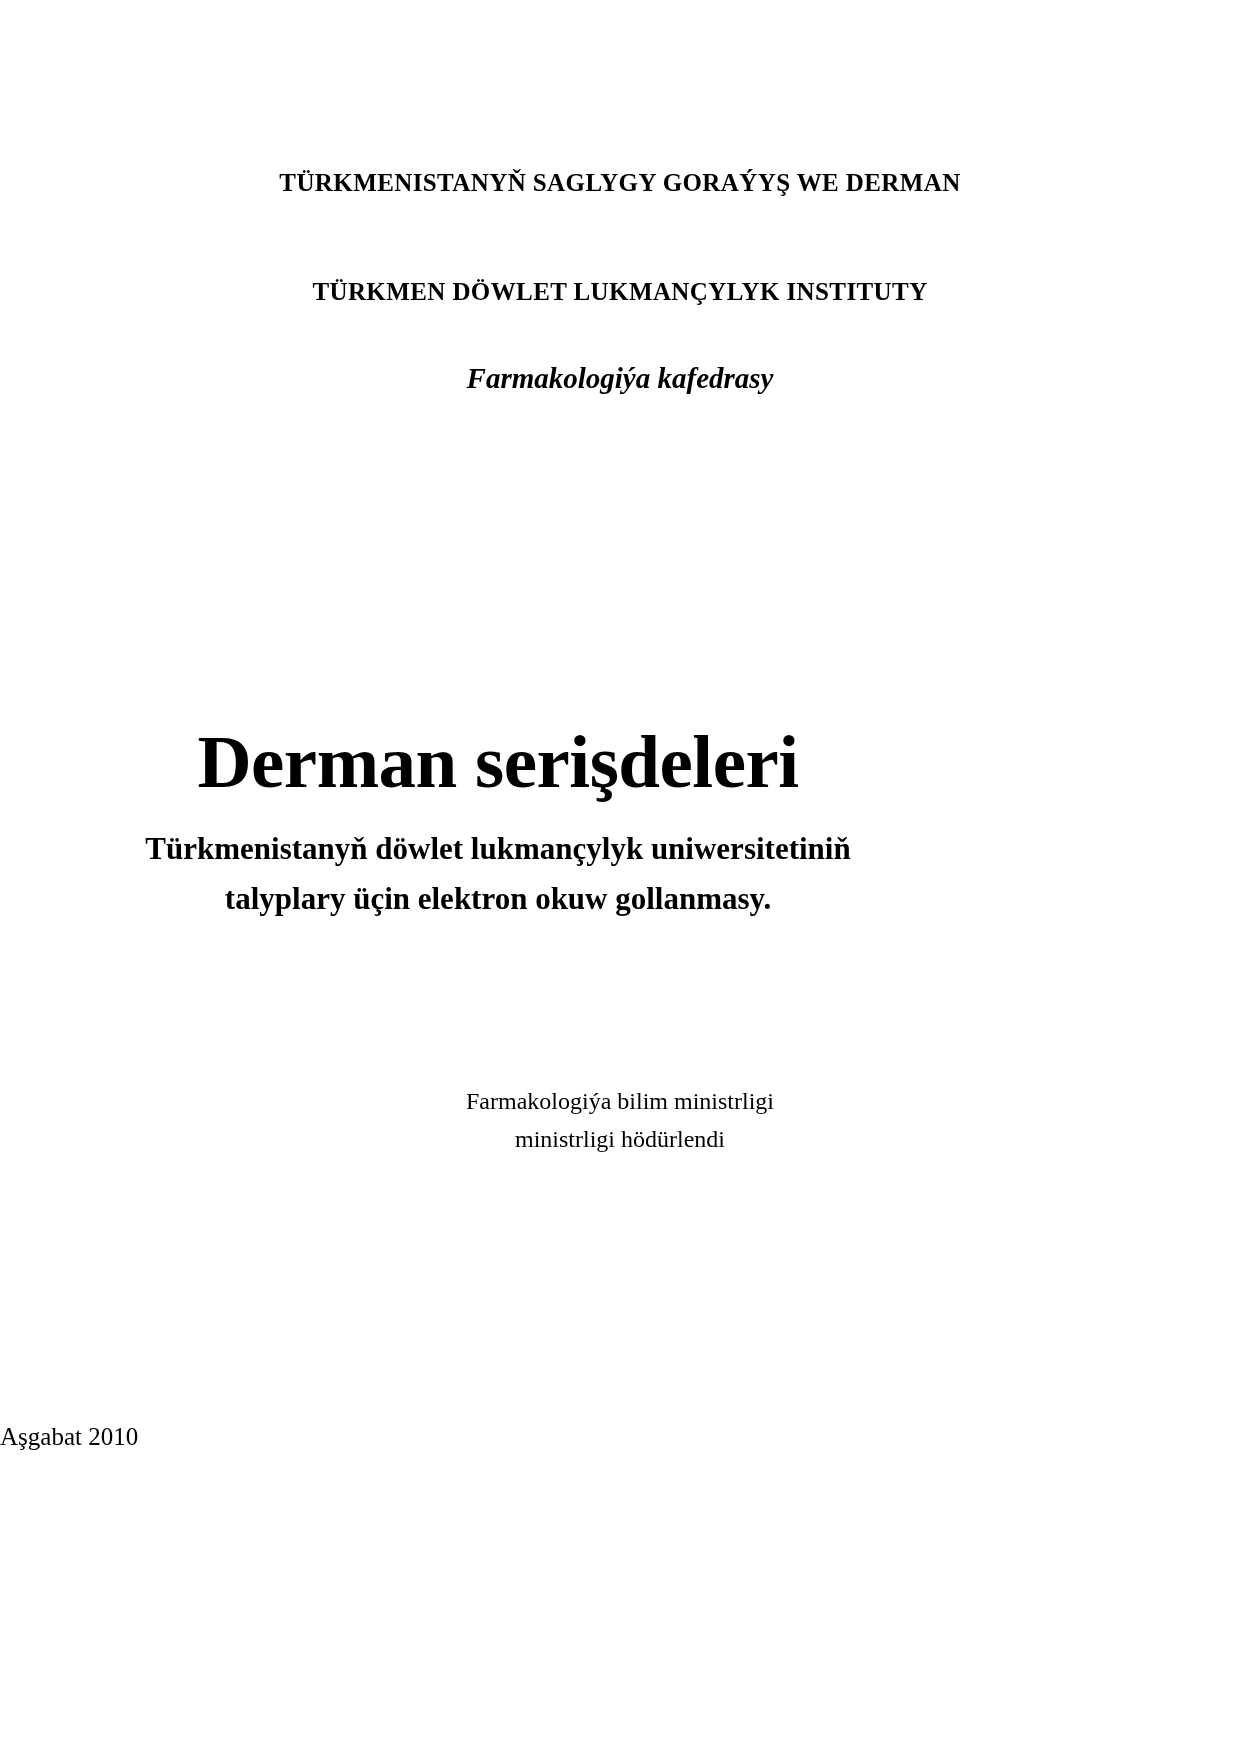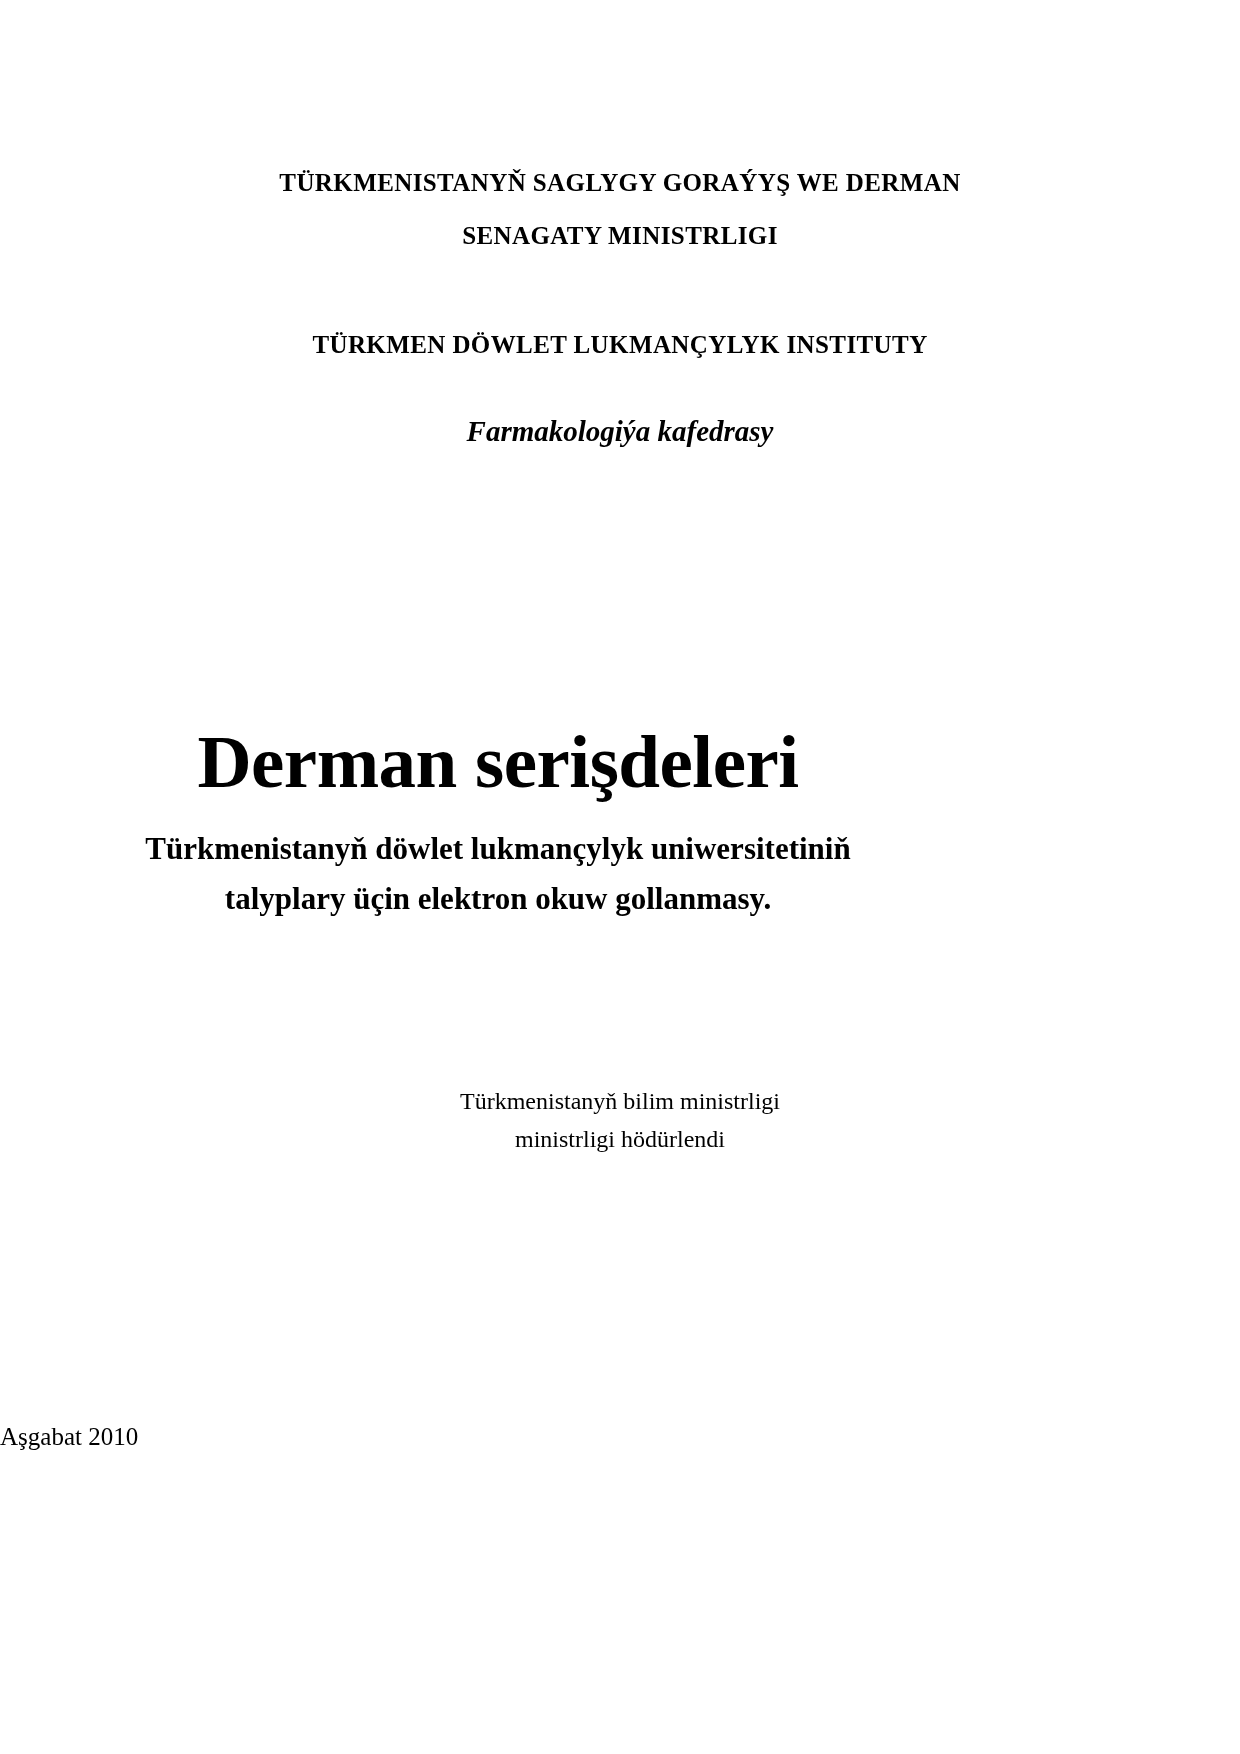--- a/index.html
+++ b/index.html
@@ -106,33 +106,32 @@
     margin: 0;
   }
 </style>
 </head>
 <body>
 
 <div class="page">
 
   <div class="header-block">
     <p class="ministry-line">TÜRKMENISTANYŇ SAGLYGY GORAÝYŞ WE DERMAN</p>
-    <p class="ministry-line">SENAGATY MINISTRLIGI</p>
     <p class="institute-line">TÜRKMEN DÖWLET LUKMANÇYLYK INSTITUTY</p>
     <p class="department-line">Farmakologiýa kafedrasy</p>
   </div>
 
   <div class="title-block">
     <h1 class="doc-title">Derman serişdeleri</h1>
     <p class="doc-subtitle">Türkmenistanyň döwlet lukmançylyk uniwersitetiniň</p>
     <p class="doc-subtitle" style="padding-top:0">talyplary üçin elektron okuw gollanmasy.</p>
   </div>
 
   <div class="presented-block">
-    <p class="presented-line">Türkmenistanyň bilim ministrligi</p>
+    <p class="presented-line">Farmakologiýa bilim ministrligi</p>
     <p class="presented-line">ministrligi hödürlendi</p>
   </div>
 
   <div class="footer-block">
     <p class="place-year">Aşgabat 2010</p>
   </div>
 
 </div>
 
 </body></html>

